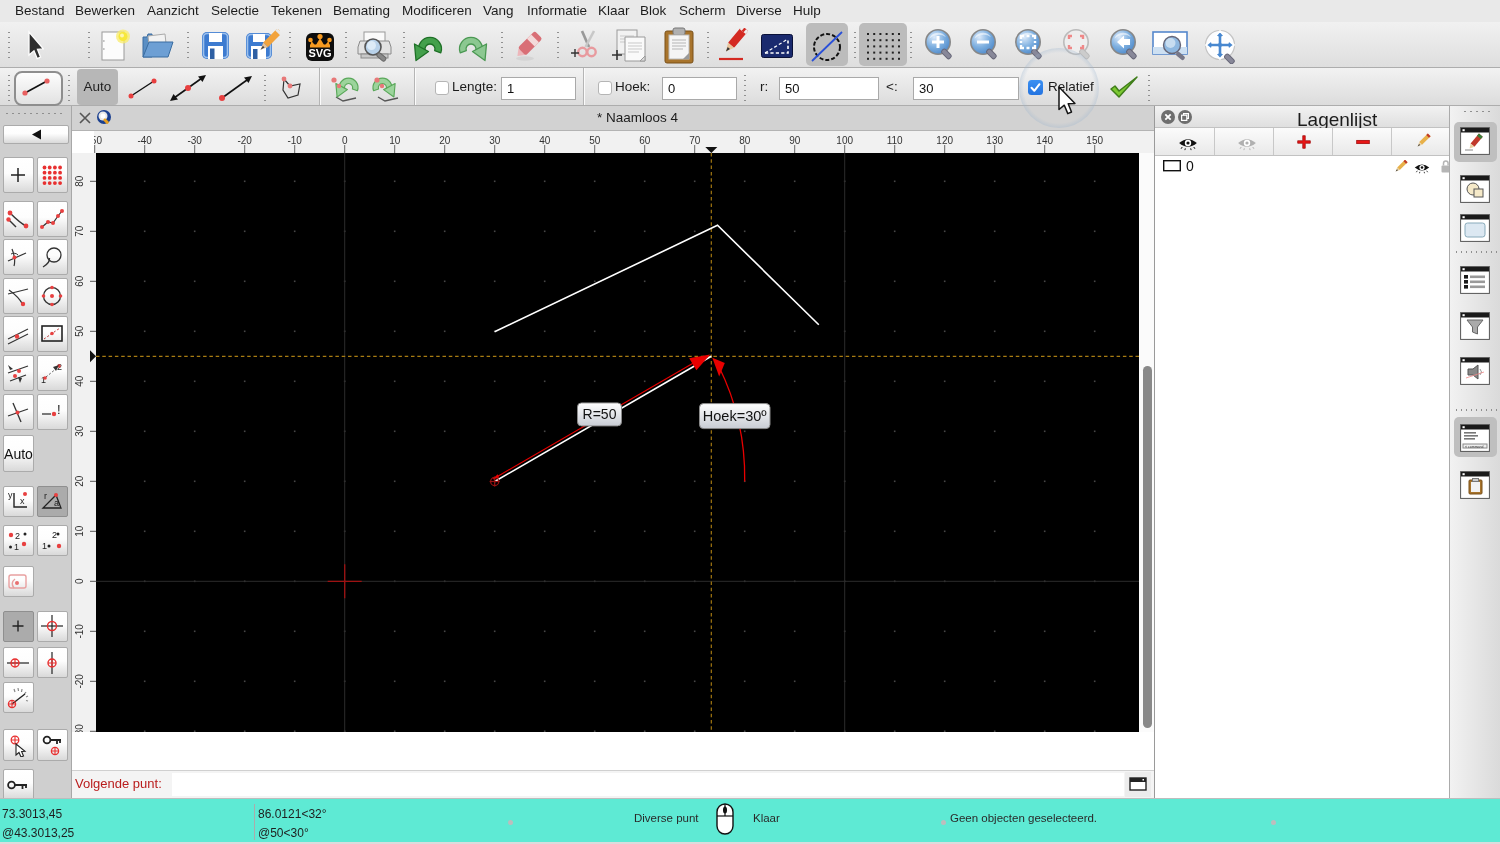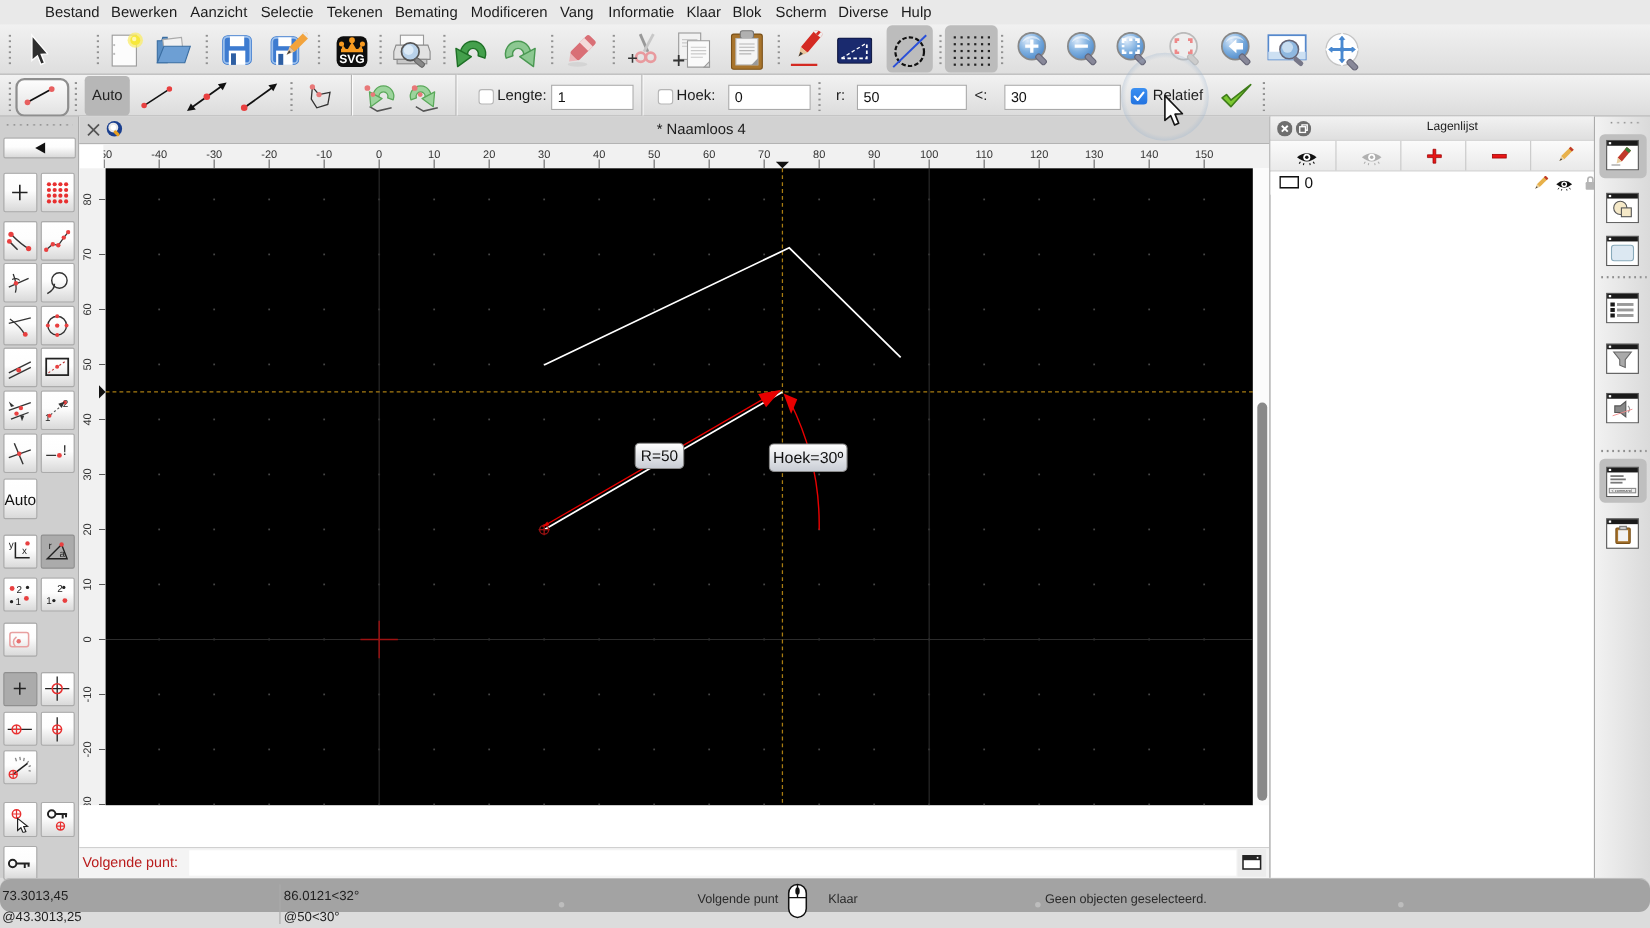--- a/index.html
+++ b/index.html
@@ -2,21 +2,21 @@
 <html><head>
 <meta charset="utf-8">
 <style>
 html,body{margin:0;padding:0;}
 body{width:1500px;height:844px;position:relative;overflow:hidden;
  font-family:"Liberation Sans",sans-serif;background:#dcdcdc;
  -webkit-font-smoothing:antialiased;}
 .abs{position:absolute;}
 
 #menubar{left:0;top:0;width:1500px;height:22px;background:#e9e9e9;}
-#menubar span{position:absolute;top:3px;font-size:13.5px;color:#1c1c1c;white-space:nowrap;margin-left:26px;}
+#menubar span{position:absolute;top:3px;font-size:13.5px;color:#1c1c1c;white-space:nowrap;}
 
 #tb1{left:0;top:22px;width:1500px;height:45px;background:linear-gradient(#f1f1f1,#dedede);border-bottom:1px solid #adadad;}
 #tb2{left:0;top:68px;width:1500px;height:37px;background:linear-gradient(#f2f2f2,#dcdcdc);border-bottom:1px solid #adadad;}
 .vdots{position:absolute;width:2px;background-image:radial-gradient(circle,#909090 0.8px,transparent 1px);background-size:2px 5px;background-repeat:repeat-y;}
 .vline{position:absolute;width:1px;background:#b5b5b5;box-shadow:1px 0 0 #fbfbfb;}
 .field{position:absolute;height:21px;background:#fff;border:1px solid #a9a9a9;font-size:13px;color:#111;padding:0 0 0 5px;line-height:21px;}
 .cb{position:absolute;width:14px;height:14px;background:#fff;border:1px solid #b5b5b5;border-radius:3px;box-sizing:border-box;}
 .lbl{position:absolute;font-size:13.5px;color:#1c1c1c;white-space:nowrap;}
 
 #palette{left:0;top:106px;width:72px;height:692px;background:#cfcfcf;border-right:1px solid #a8a8a8;box-sizing:border-box;}
@@ -34,21 +34,21 @@
 #cmd1{left:0;top:642px;width:1082px;height:22px;background:#fff;font-size:13.5px;}
 #cmd2{left:0;top:664px;width:1082px;height:28px;background:#f4f4f4;border-top:1px solid #d0d0d0;box-sizing:border-box;}
 
 #lpanel{left:1154px;top:106px;width:295px;height:692px;background:#fff;border-left:1px solid #9a9a9a;box-sizing:border-box;}
 #lp-title{left:0;top:0;width:295px;height:22px;background:linear-gradient(#f2f2f2,#dfdfdf);border-bottom:1px solid #c2c2c2;box-sizing:border-box;}
 #lp-tools{left:0;top:22px;width:295px;height:28px;background:linear-gradient(#fbfbfb,#e9e9e9);border-bottom:1px solid #c2c2c2;box-sizing:border-box;}
 .lp-cell{position:absolute;top:0;width:59px;height:27px;border-right:1px solid #c8c8c8;}
 #rstrip{left:1449px;top:106px;width:51px;height:692px;background:linear-gradient(to right,#f2f2f2,#dadada);border-left:1px solid #ababab;box-sizing:border-box;}
 .ricon-sel{position:absolute;left:4px;width:43px;height:40px;background:#bfbfbf;border-radius:5px;}
 
-#statusbar{left:0;top:798px;width:1500px;height:31px;background:#a3a3a3;border-top:1px solid #bdbdbd;box-sizing:border-box;border-radius:10px;}
+#statusbar{left:0;top:798px;width:1500px;height:44px;background:#5eead4;border-top:1px solid #bdbdbd;box-sizing:border-box;}
 #statusbar .s1{position:absolute;font-size:12px;color:#1f1f1f;}
 #statusbar .s2{position:absolute;font-size:11.5px;color:#2a2a2a;}
 .sdot{position:absolute;width:5px;height:5px;border-radius:50%;background:#bdbdbd;}
 </style>
 </head>
 <body>
 
 <div id="menubar" class="abs">
 <span style="left:15px">Bestand</span>
 <span style="left:75px">Bewerken</span>
@@ -1013,21 +1013,21 @@
   <div id="lp-title" class="abs">
     <svg class="abs" style="left:6px;top:4px" width="14" height="14">
         <circle cx="7" cy="7" r="7" fill="#6e6e6e"></circle>
         <path d="M4.3 4.3 L9.7 9.7 M9.7 4.3 L4.3 9.7" stroke="#fff" stroke-width="1.8"></path>
       </svg>
     <svg class="abs" style="left:23px;top:4px" width="14" height="14">
         <circle cx="7" cy="7" r="7" fill="#6e6e6e"></circle>
         <rect x="3.6" y="5.2" width="5.2" height="5.2" fill="none" stroke="#fff" stroke-width="1.2"></rect>
         <path d="M5.6 5.2 V3.6 H10.4 V8.4 H9" fill="none" stroke="#fff" stroke-width="1.2"></path>
       </svg>
-    <span class="abs" style="left:142px;top:3px;font-size:11px;color:#1c1c1c">Lagenlijst</span>
+    <span class="abs" style="left:142px;top:3px;font-size:19px;color:#1c1c1c">Lagenlijst</span>
   </div>
   <div id="lp-tools" class="abs">
     <div class="lp-cell" style="left:0"></div>
     <div class="lp-cell" style="left:59px"></div>
     <div class="lp-cell" style="left:118px"></div>
     <div class="lp-cell" style="left:177px"></div>
     <div class="lp-cell" style="left:236px;border-right:none"></div>
     <div id="lptoolicons">
         <svg class="abs" style="left:23px;top:7px" width="20" height="16" viewBox="0 0 22 18">
           <path d="M1 9 Q11 0.5 21 9 Q11 17.5 1 9 Z" fill="#111"></path>
@@ -1170,21 +1170,21 @@
     </div>
 </div>
 
 <div id="statusbar" class="abs">
 <span class="s1" style="left:2px;top:8px">73.3013,45</span>
 <span class="s1" style="left:2px;top:27px">@43.3013,25</span>
 <div class="abs" style="left:254px;top:5px;width:1px;height:36px;background:#ababab"></div>
 <span class="s1" style="left:258px;top:8px">86.0121&lt;32°</span>
 <span class="s1" style="left:258px;top:27px">@50&lt;30°</span>
 <div class="sdot" style="left:508px;top:21px"></div>
-<span class="s2" style="left:634px;top:13px">Volgende punt</span>
+<span class="s2" style="left:634px;top:13px">Diverse punt</span>
 <svg class="abs" style="left:714px;top:3px" width="22" height="38">
   <rect x="3" y="2" width="16" height="30" rx="8" fill="#fff" stroke="#111" stroke-width="1.4"></rect>
   <line x1="3" y1="14" x2="19" y2="14" stroke="#111" stroke-width="1.2"></line>
   <line x1="11" y1="2" x2="11" y2="14" stroke="#111" stroke-width="1.2"></line>
   <ellipse cx="11" cy="8" rx="2" ry="3.5" fill="#111"></ellipse>
 </svg>
 <span class="s2" style="left:753px;top:13px">Klaar</span>
 <div class="sdot" style="left:941px;top:21px"></div>
 <span class="s2" style="left:950px;top:13px">Geen objecten geselecteerd.</span>
 <div class="sdot" style="left:1271px;top:21px"></div>

